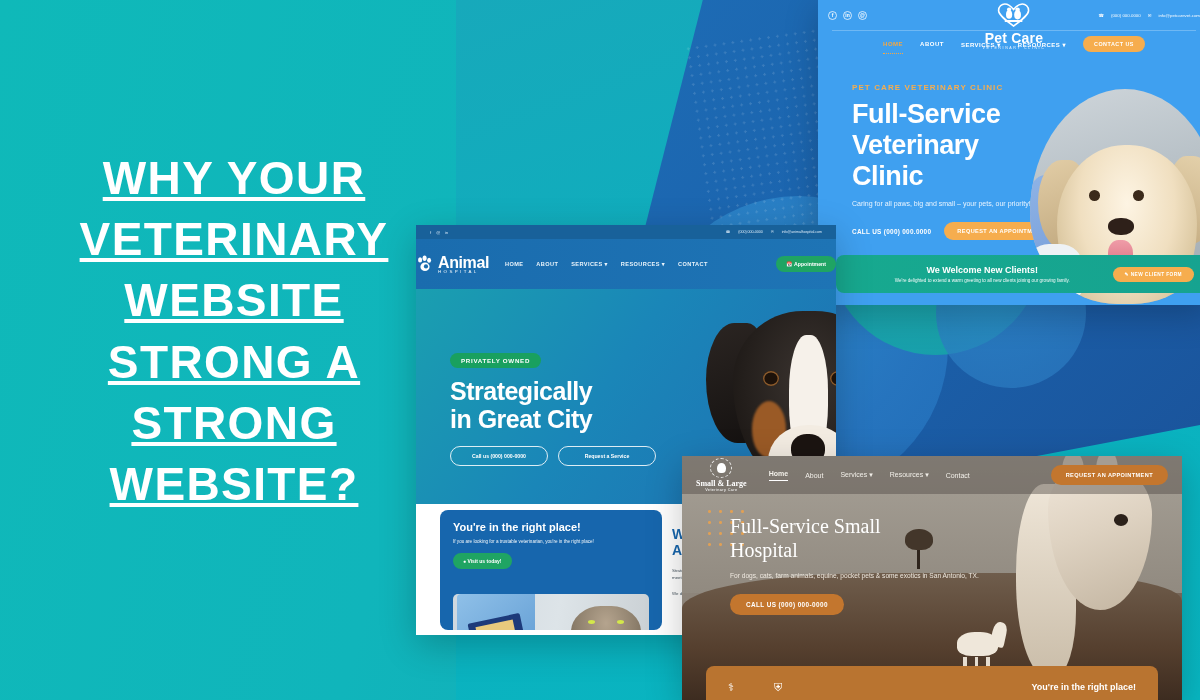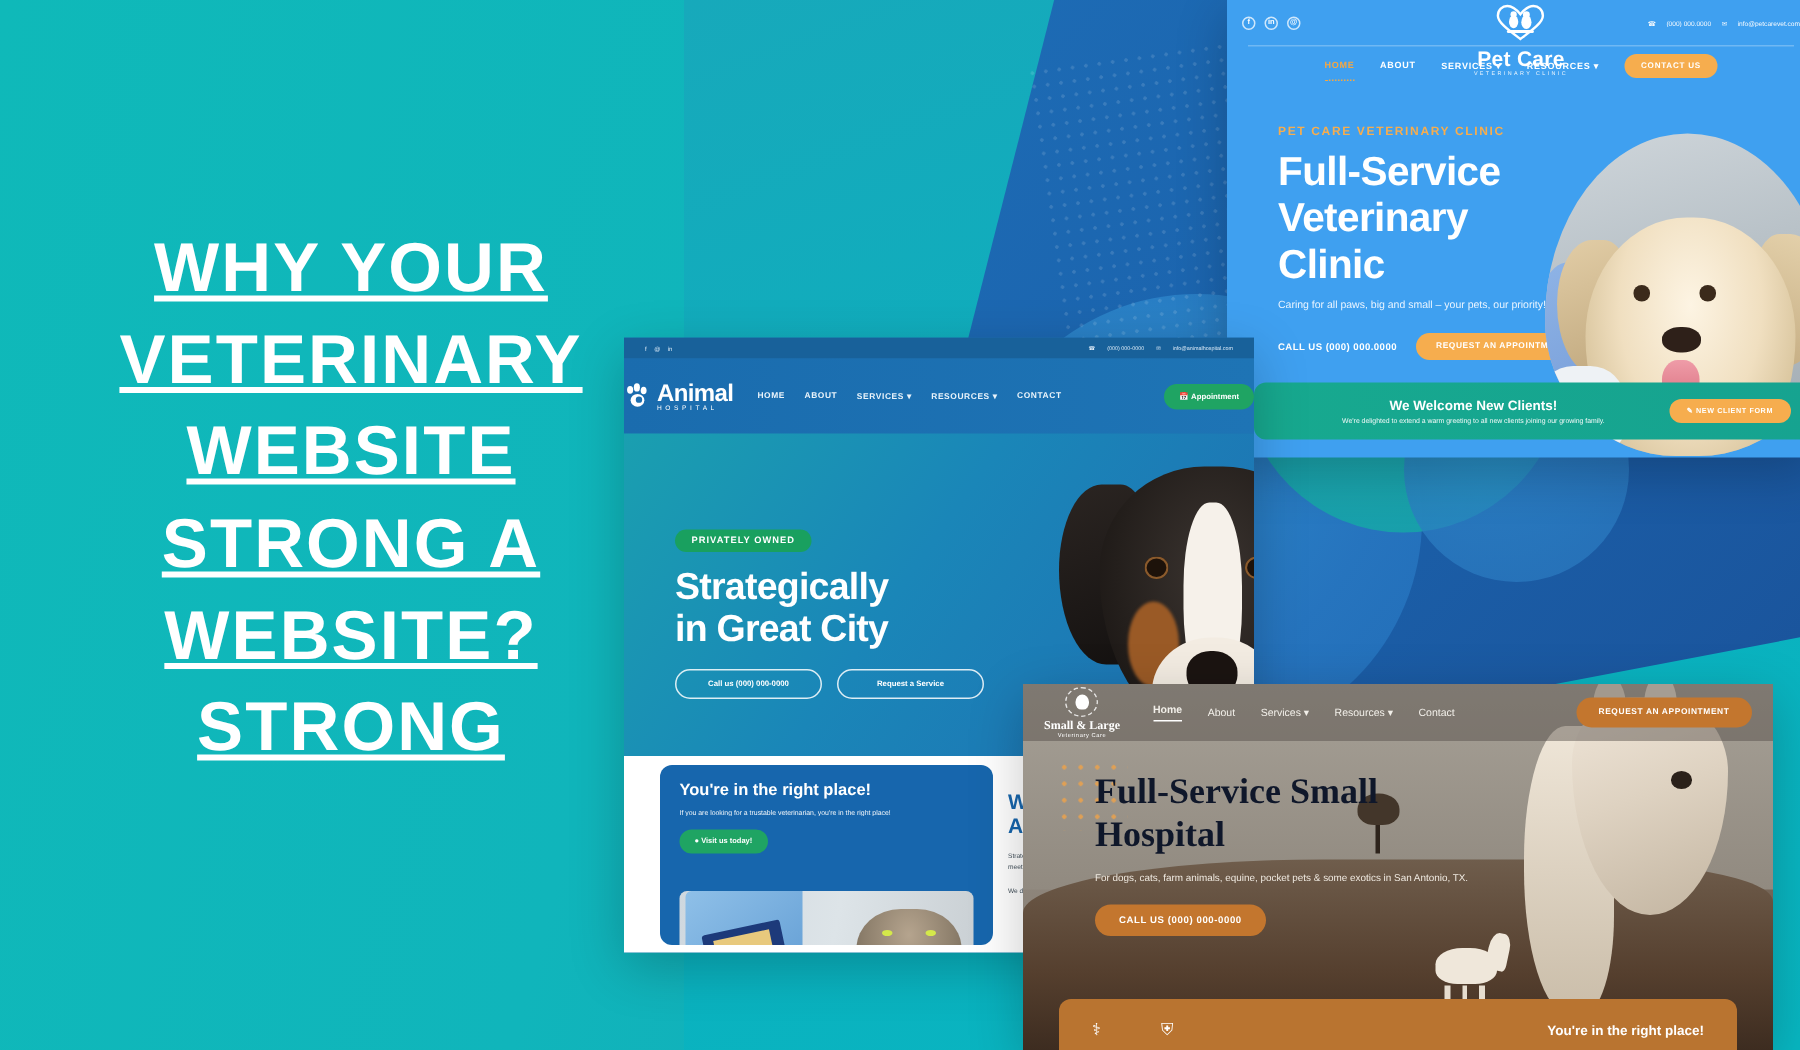--- a/index.html
+++ b/index.html
@@ -250,22 +250,22 @@
      width:48%; height:60%; background:#fff; border-radius:50% 50% 42% 42%; }
   .sl-logo-name { font-family:"Liberation Serif", serif; font-size:8px;
      font-weight:700; margin-top:1px; }
   .sl-logo-sub { font-size:3.8px; letter-spacing:.4px; }
   .sl-menu { margin-left:22px; display:flex; align-items:center; gap:17px;
      font-size:7px; color:#f2efe9; }
   .sl-menu .active { font-weight:700; border-bottom:1.4px solid #fff; padding-bottom:3px; }
   .sl-appt { margin-left:auto; background:#c3762e; color:#fff; border-radius:13px;
      padding:7px 15px; font-size:5.6px; font-weight:700; letter-spacing:.4px; }
   .sl-hero { position:absolute; left:48px; top:58px; width:250px; }
-  .sl-h1 { font-family:"Liberation Serif", serif; color:#0f172a; font-size:24px;
-     font-weight:700; line-height:1.2; }
+  .sl-h1 { font-family:"Liberation Serif", serif; color:#ffffff; font-size:20px;
+     font-weight:400; line-height:1.2; }
   .sl-sub { color:#efe9e0; font-size:6.6px; margin-top:9px; line-height:1.6; }
   .sl-call { display:inline-block; background:#c3762e; color:#fff;
      border-radius:12px; padding:7px 16px; font-size:6.4px; font-weight:700;
      margin-top:12px; letter-spacing:.4px; }
   .sl-sparks { position:absolute; left:22px; top:50px; width:48px; height:48px;
      background-image:radial-gradient(#e7a14f 1.3px, transparent 1.6px);
      background-size:11px 11px; opacity:.9; }
   .sl-bottom { position:absolute; left:24px; right:24px; bottom:-8px; height:42px;
      background:#b97430; border-radius:8px; display:flex; align-items:center;
      padding:0 22px; gap:40px; }
@@ -285,22 +285,22 @@
   <div class="bg-circle-b"></div>
   <div class="bg-circle-c"></div>
   <div class="bg-dots"></div>
 </div>
 
 <div class="headline">
   <span>WHY YOUR</span>
   <span>VETERINARY</span>
   <span>WEBSITE</span>
   <span>STRONG A</span>
+  <span>STRONG</span>
   <span>WEBSITE?</span>
-  <span>STRONG</span>
 </div>
 
 <div class="mock" id="petcare">
 
   <div class="pc-topbar">
     <div class="pc-social">
       <div class="pc-soc">f</div>
       <div class="pc-soc">in</div>
       <div class="pc-soc">@</div>
     </div>

